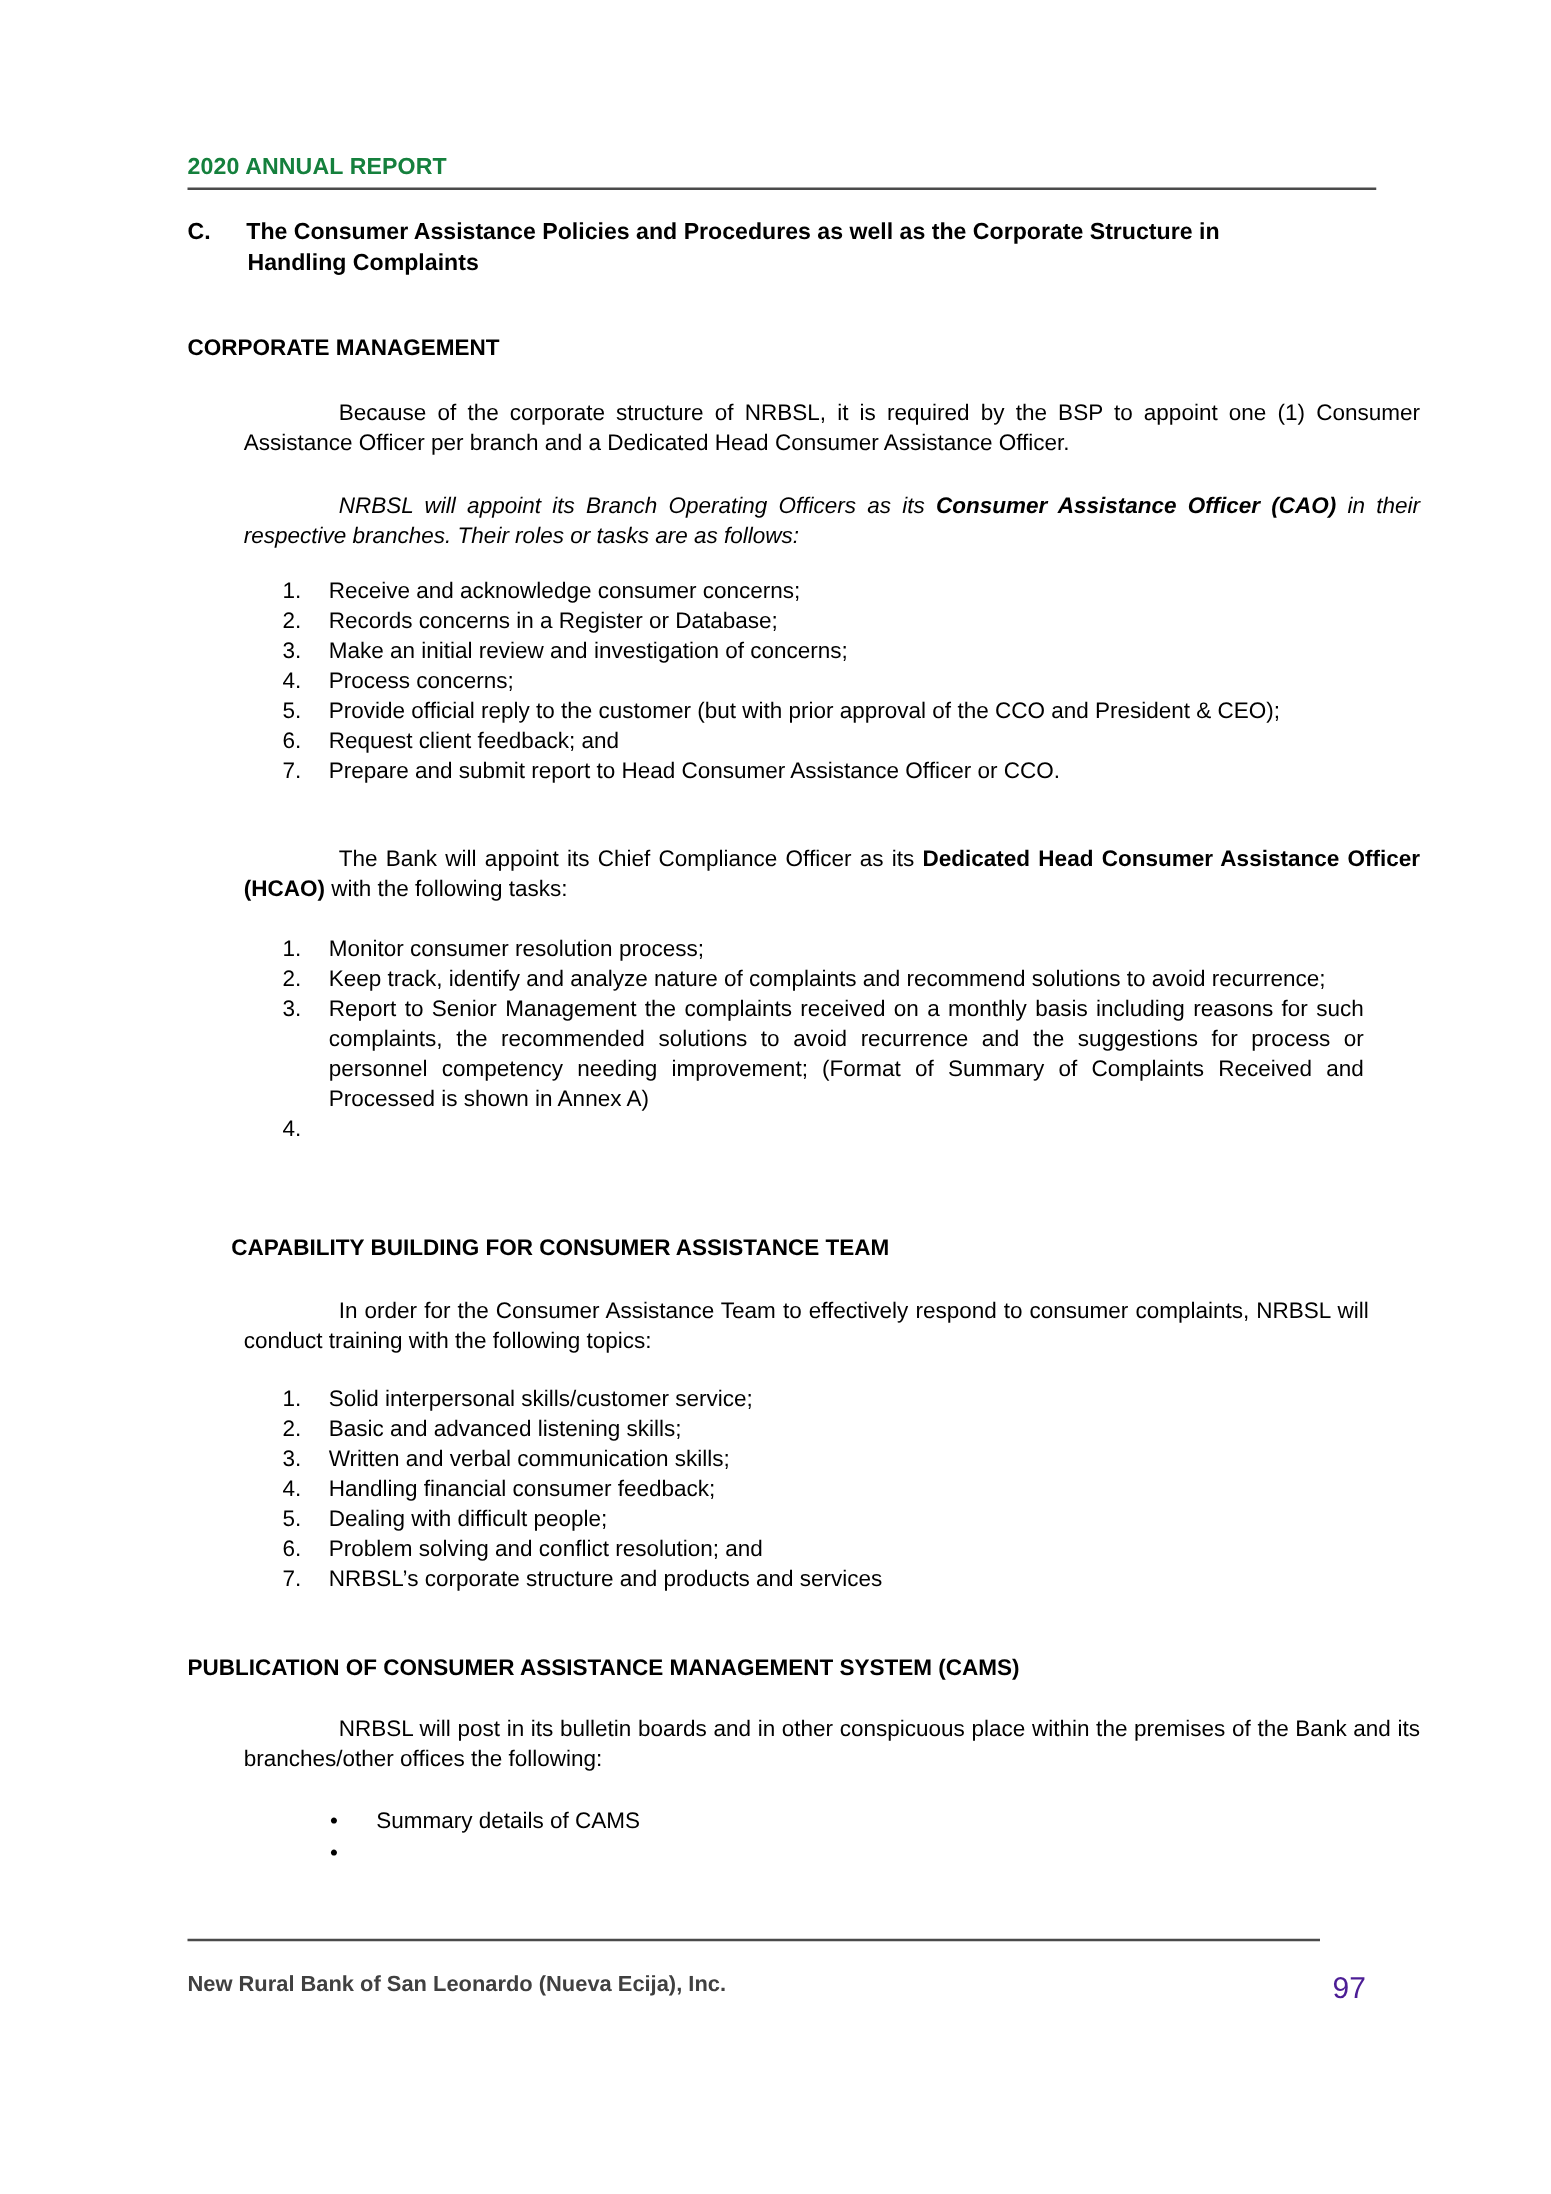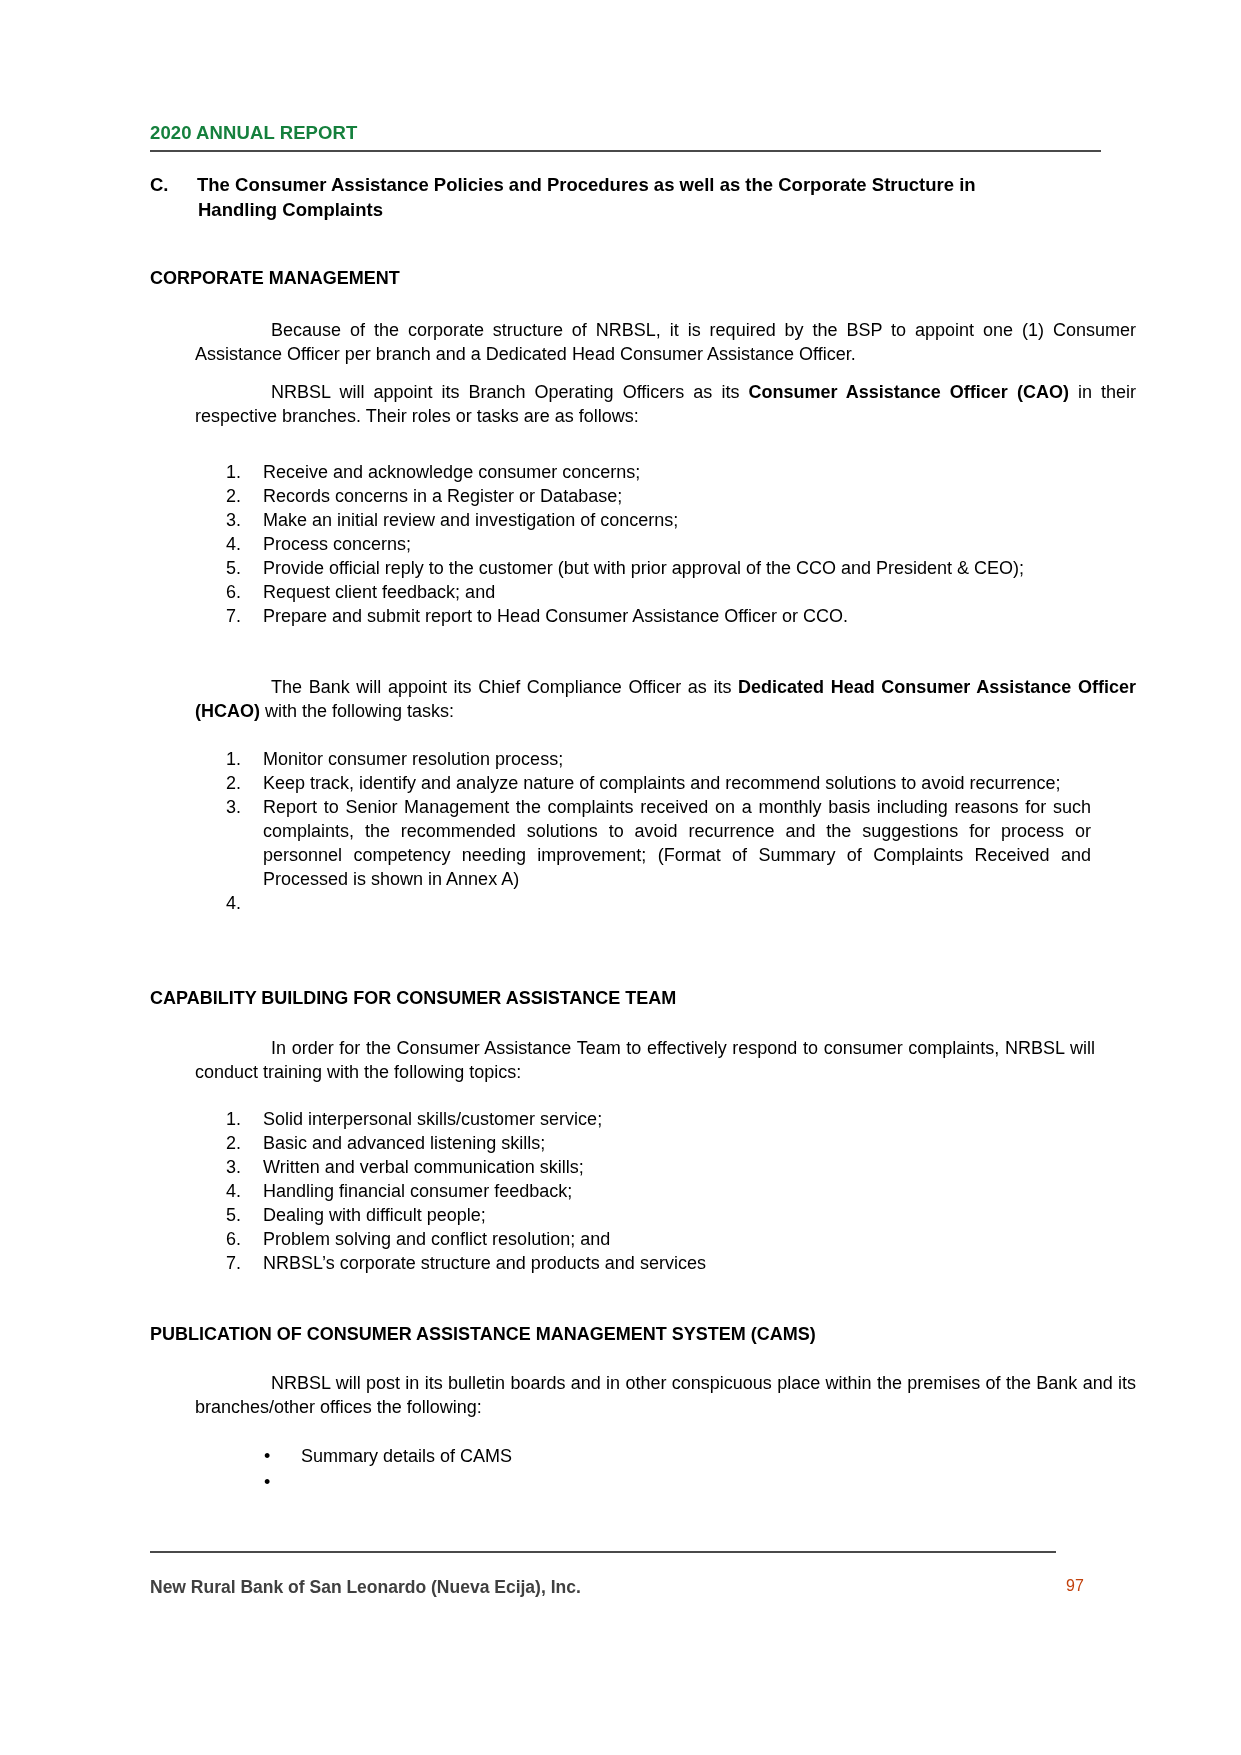--- a/index.html
+++ b/index.html
@@ -16,41 +16,41 @@
   .para { left: 150px; width: 941px; font-size: 18px; line-height: 24px; text-align: justify; text-align-last: left; margin-left: 45px; }
   .para .indent { display: inline-block; width: 76px; }
   .list { left: 150px; width: 941px; font-size: 18px; line-height: 24px; margin: 0; padding: 0; list-style: none; }
   .list li { position: relative; padding-left: 113px; text-align: justify; text-align-last: left; }
   .list li .num { position: absolute; left: 76px; top: 0; }
   .bullets { left: 150px; width: 941px; font-size: 18px; line-height: 26px; margin: 0; padding: 0; list-style: none; }
   .bullets li { position: relative; padding-left: 151px; }
   .bullets li .dot { position: absolute; left: 114px; top: 0; }
   .footer-rule { left: 150px; top: 1551px; width: 906px; height: 2px; background: #4a4a4a; }
   .footer-name { left: 150px; top: 1577px; font-size: 17.5px; font-weight: bold; color: #404040; }
-  .page-num { left: 1066px; top: 1577px; font-size: 16px; color: #c2410c; }
+  .page-num { left: 1066px; top: 1577px; font-size: 24px; color: #4c1d95; }
 </style>
 </head>
 <body>
 
 <div class="abs header-title">2020 ANNUAL REPORT</div>
 <div class="abs header-rule"></div>
 
 <div class="abs section-c">
   <span class="letter">C.</span>
   <div class="text">The Consumer Assistance Policies and Procedures as well as the Corporate Structure in</div>
   <div class="line2">Handling Complaints</div>
 </div>
 
 <div class="abs h2" style="top:266px;">CORPORATE MANAGEMENT</div>
 
 <div class="abs para" style="top:318px;">
   <span class="indent"></span><span>Because of the corporate structure of NRBSL, it is required by the BSP to appoint one (1) Consumer Assistance Officer per branch and a Dedicated Head  Consumer Assistance Officer.</span>
 </div>
 
-<div class="abs para" style="top:380px;">
+<div class="abs para" style="top:392px;font-style:italic;">
   <span class="indent"></span><span>NRBSL will appoint its Branch Operating Officers as its </span><b>Consumer Assistance Officer</b><span> </span><b>(CAO)</b><span> in their respective branches. Their roles or tasks are as follows:</span>
 </div>
 
 <ol class="abs list" style="top:460px;">
   <li><span class="num">1.</span><span>Receive and acknowledge consumer concerns;</span></li>
   <li><span class="num">2.</span><span>Records concerns in a Register or Database;</span></li>
   <li><span class="num">3.</span><span>Make an initial review and investigation of concerns;</span></li>
   <li><span class="num">4.</span><span>Process concerns;</span></li>
   <li><span class="num">5.</span><span>Provide official reply to the customer (but with prior approval of the CCO and President &amp; CEO);</span></li>
   <li><span class="num">6.</span><span>Request client feedback; and</span></li>
@@ -61,21 +61,21 @@
   <span class="indent"></span><span>The Bank will appoint its Chief Compliance Officer as its </span><b>Dedicated Head Consumer Assistance Officer (HCAO)</b><span> with the following tasks:</span>
 </div>
 
 <ol class="abs list" style="top:747px;">
   <li><span class="num">1.</span><span>Monitor consumer resolution process;</span></li>
   <li><span class="num">2.</span><span>Keep track, identify and analyze nature of complaints and recommend solutions to avoid recurrence;</span></li>
   <li><span class="num">3.</span><span>Report to Senior Management the complaints received on a monthly basis including reasons for such complaints, the recommended solutions to avoid recurrence and the suggestions for process or personnel competency needing improvement; (Format of Summary of Complaints Received and Processed is shown in Annex A)</span></li>
   <li><span class="num">4.</span></li>
 </ol>
 
-<div class="abs h2" style="top:986px;">CAPABILITY BUILDING FOR CONSUMER ASSISTANCE TEAM</div>
+<div class="abs h2" style="top:986px;margin-left:35px;">CAPABILITY BUILDING FOR CONSUMER ASSISTANCE TEAM</div>
 
 <div class="abs para" style="top:1036px; width:900px;">
   <span class="indent"></span><span>In order for the Consumer Assistance Team to effectively respond to consumer complaints, NRBSL will conduct training with the following topics:</span>
 </div>
 
 <ol class="abs list" style="top:1107px;">
   <li><span class="num">1.</span><span>Solid interpersonal skills/customer service;</span></li>
   <li><span class="num">2.</span><span>Basic and advanced listening skills;</span></li>
   <li><span class="num">3.</span><span>Written and verbal communication skills;</span></li>
   <li><span class="num">4.</span><span>Handling financial consumer feedback;</span></li>

